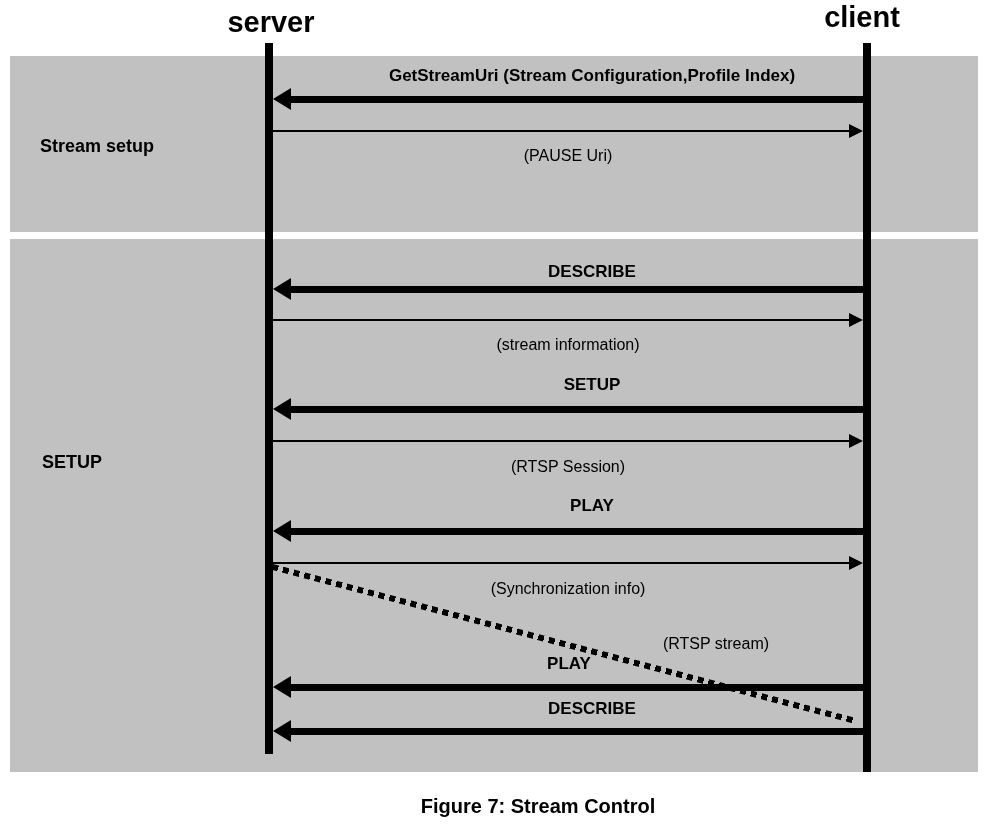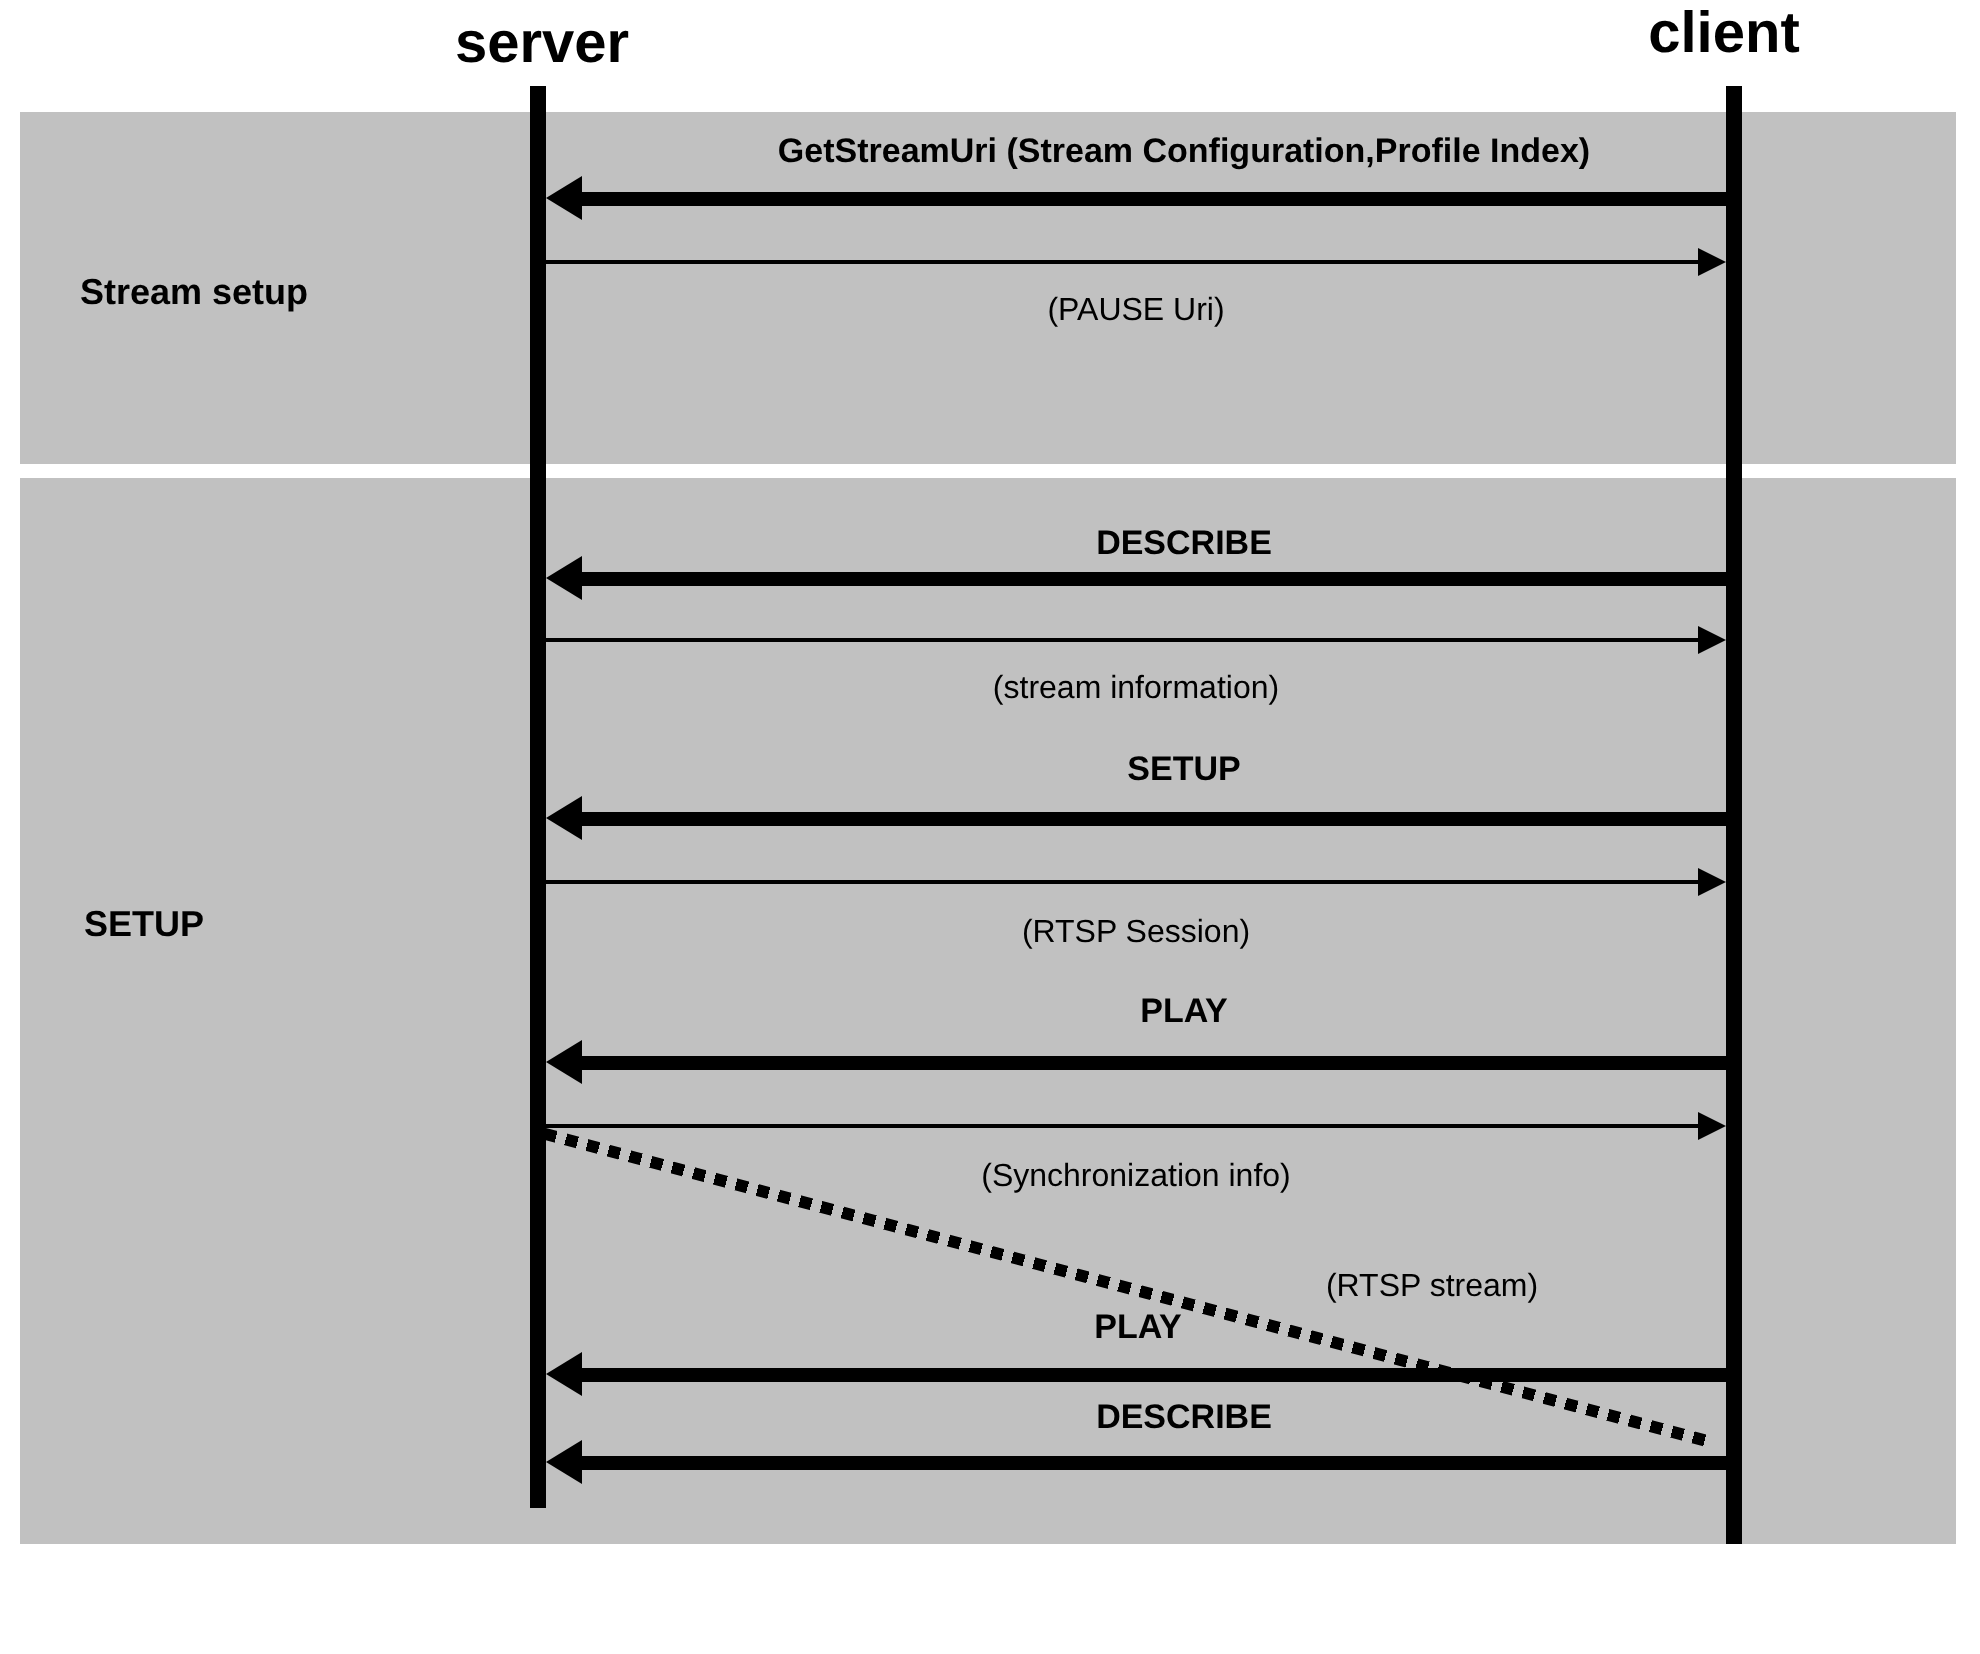--- a/index.html
+++ b/index.html
@@ -109,14 +109,15 @@
     <div class="head head-left" style="top:676px"></div>
     <div class="shaft thick" style="top:684px"></div>
   </div>
 
   <div class="msg-label cmd" style="top:699px">DESCRIBE</div>
   <div>
     <div class="head head-left" style="top:720px"></div>
     <div class="shaft thick" style="top:728px"></div>
   </div>
 
+  <div id="figure-caption">Figure 7: Stream Control</div>
 
 </div>
 
 </body></html>

